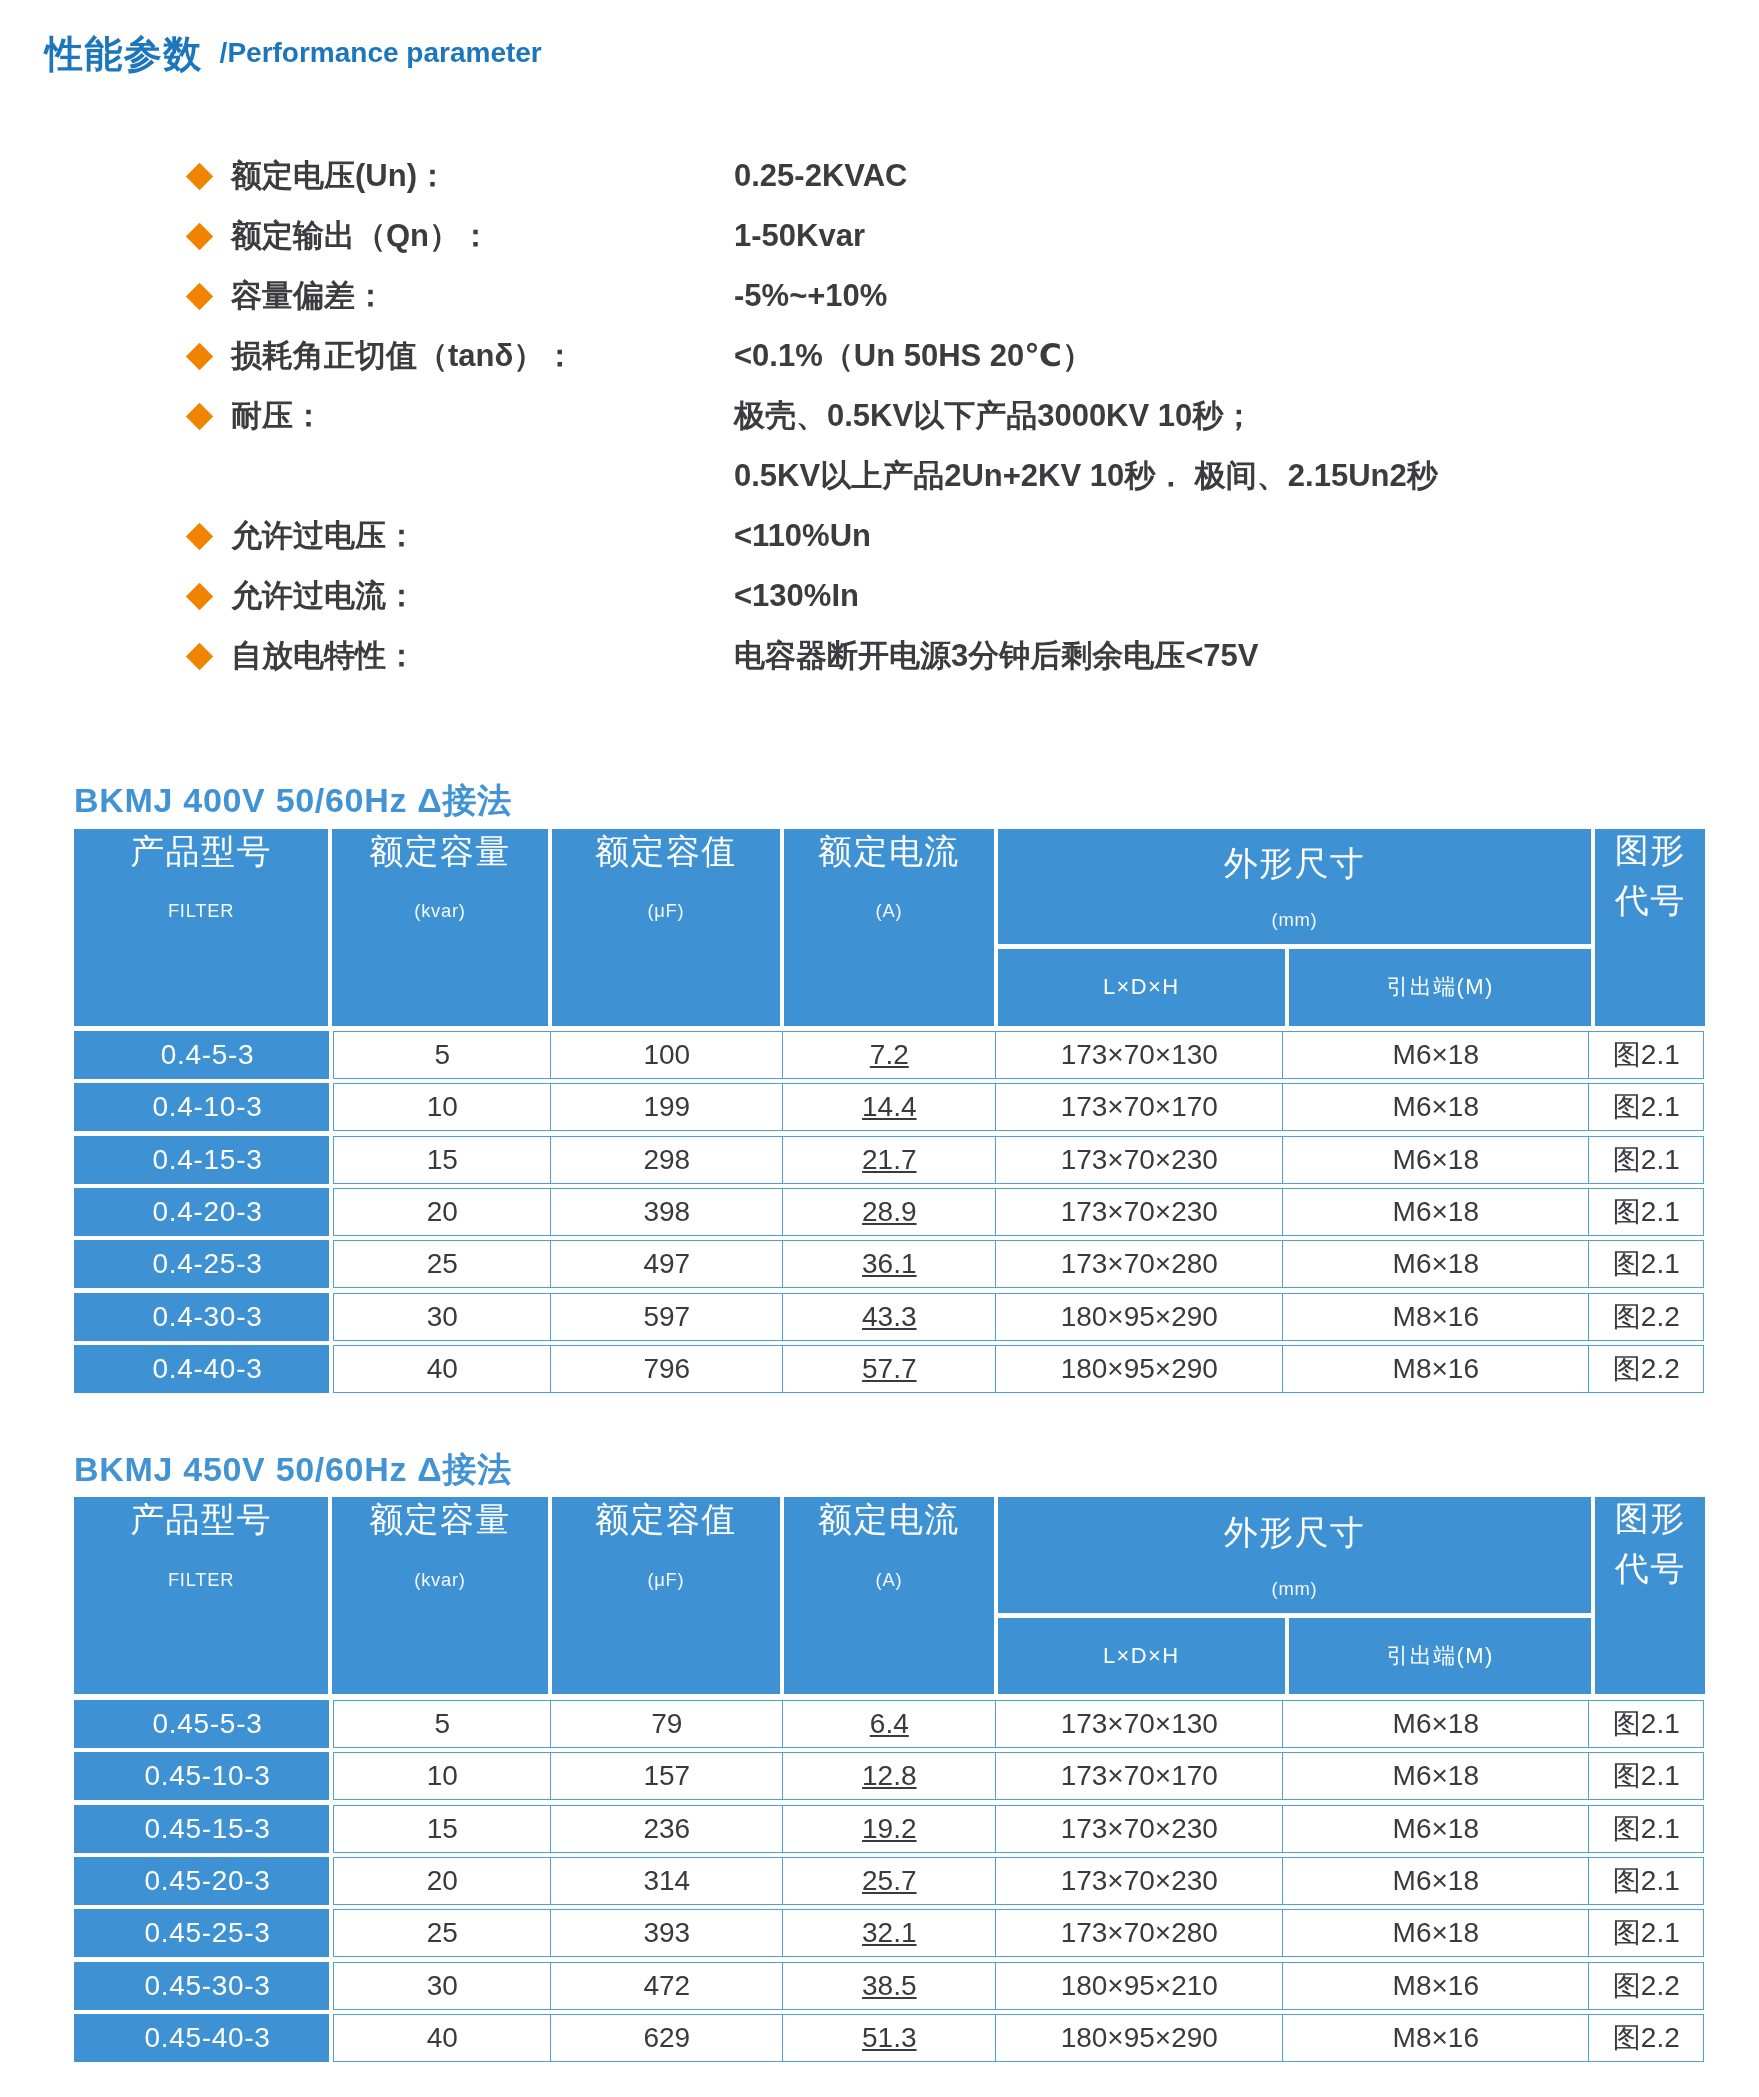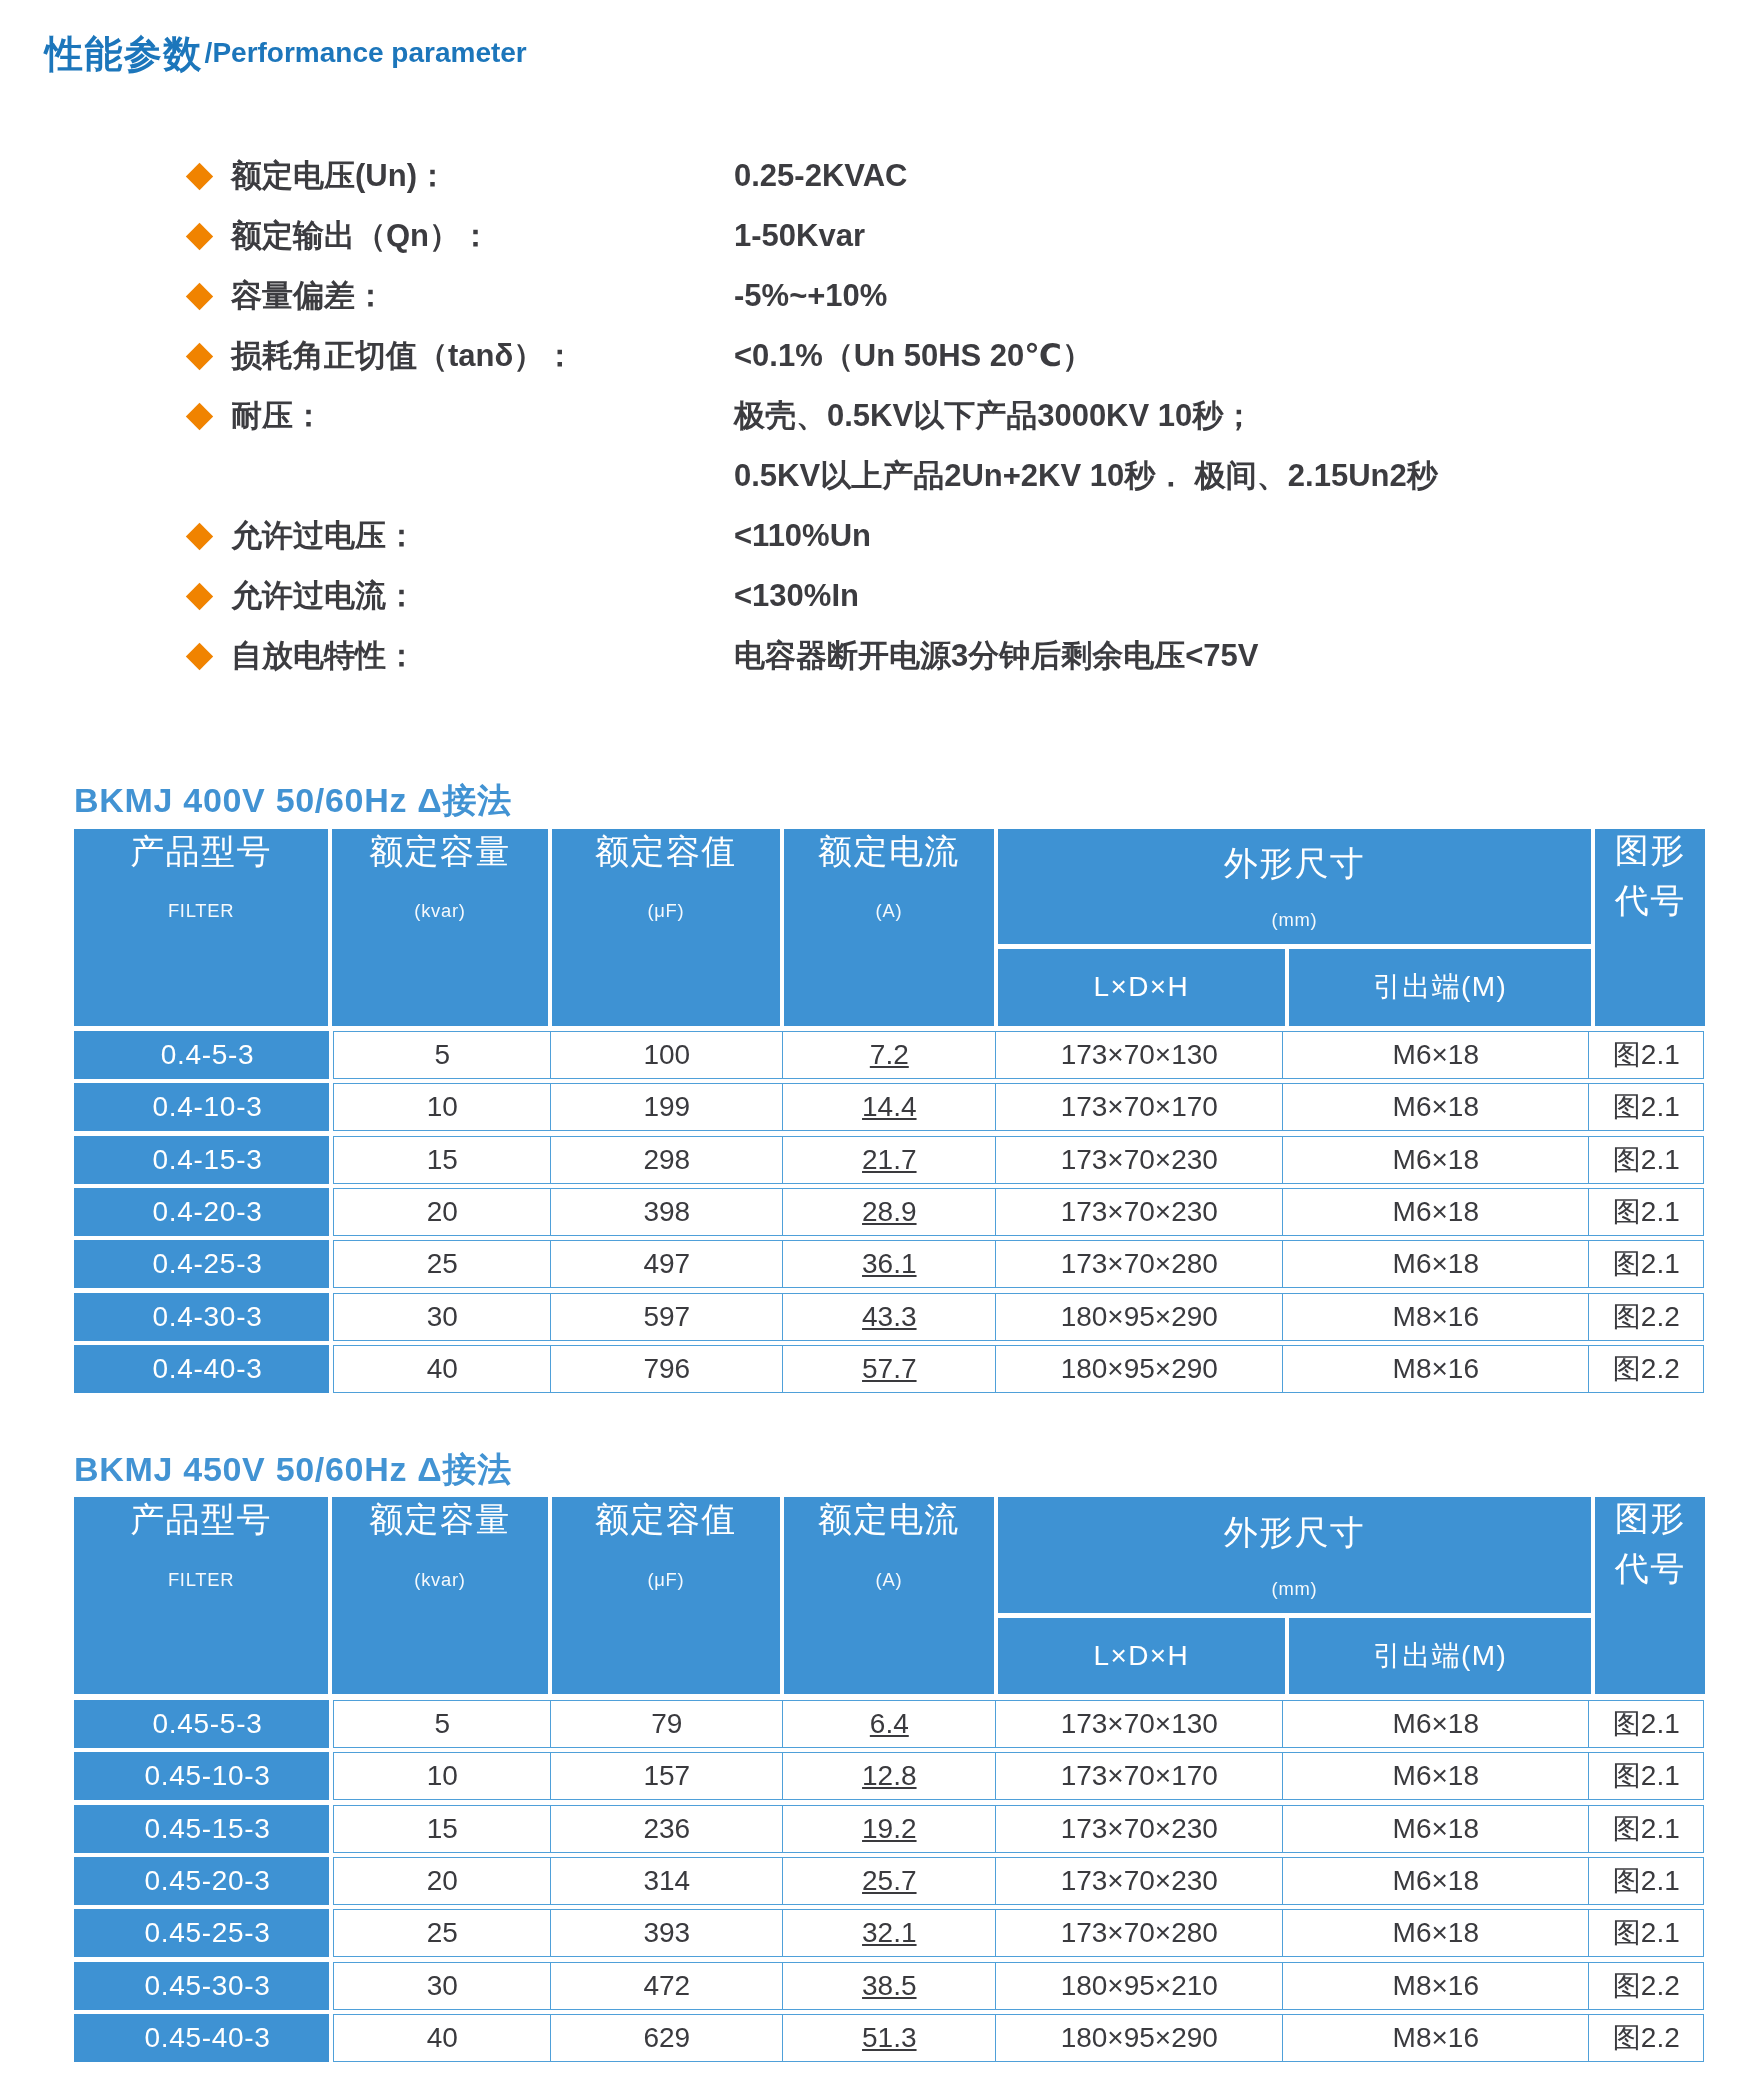--- a/index.html
+++ b/index.html
@@ -16,21 +16,21 @@
     height:2097px;overflow:hidden;
     font-family:"Liberation Sans","DejaVu Sans",sans-serif;
     color:var(--text-dark);
   }
   
   .page-title{
     display:flex;align-items:center;
     margin:31px 0 0 45px;height:47px;
   }
   .page-title .t-cn{font-size:38px;font-weight:bold;color:var(--title-blue);letter-spacing:1.4px;}
-  .page-title .t-en{font-size:28px;font-weight:bold;color:var(--title-blue);margin-left:2px;padding-bottom:2.1px;}
+  .page-title .t-en{font-size:28px;font-weight:bold;color:var(--title-blue);margin-left:17px;padding-bottom:2.1px;}
   
   .params{margin-top:68px;}
   .param-row{display:flex;align-items:center;height:60px;padding-left:189px;}
   .diamond{
     width:21px;height:21px;flex:0 0 21px;
     background:var(--bullet-orange);
     transform:rotate(45deg) scale(.92);
     margin-right:21px;
   }
   .diamond.hidden{visibility:hidden;}
@@ -57,21 +57,21 @@
   .w56{width:594px;}.w7{width:110px;}
   .h-dim-group{display:flex;flex-direction:column;gap:4.3px;}
   .h-dim-top{
     background:var(--accent-blue);color:#fff;height:116px;
     display:flex;flex-direction:column;align-items:center;justify-content:center;gap:22px;
   }
   .h-dim-bottom{display:flex;gap:4.3px;height:77px;}
   .h-cell-sub{
     background:var(--accent-blue);color:#fff;
     display:flex;align-items:center;justify-content:center;
-    font-size:28px;letter-spacing:1.4px;
+    font-size:22px;letter-spacing:1.4px;
   }
   .w5{width:287px;}.w6{width:302px;}
   .h-fig{gap:7px;}
   .h-fig .h-main{line-height:43px;}
   
   .t-rows{margin-top:5.7px;}
   .t-row{display:flex;height:48px;margin-bottom:4.3px;}
   .t-cell{
     display:flex;align-items:center;justify-content:center;
     font-size:28px;color:#3a3a3e;background:#fff;

